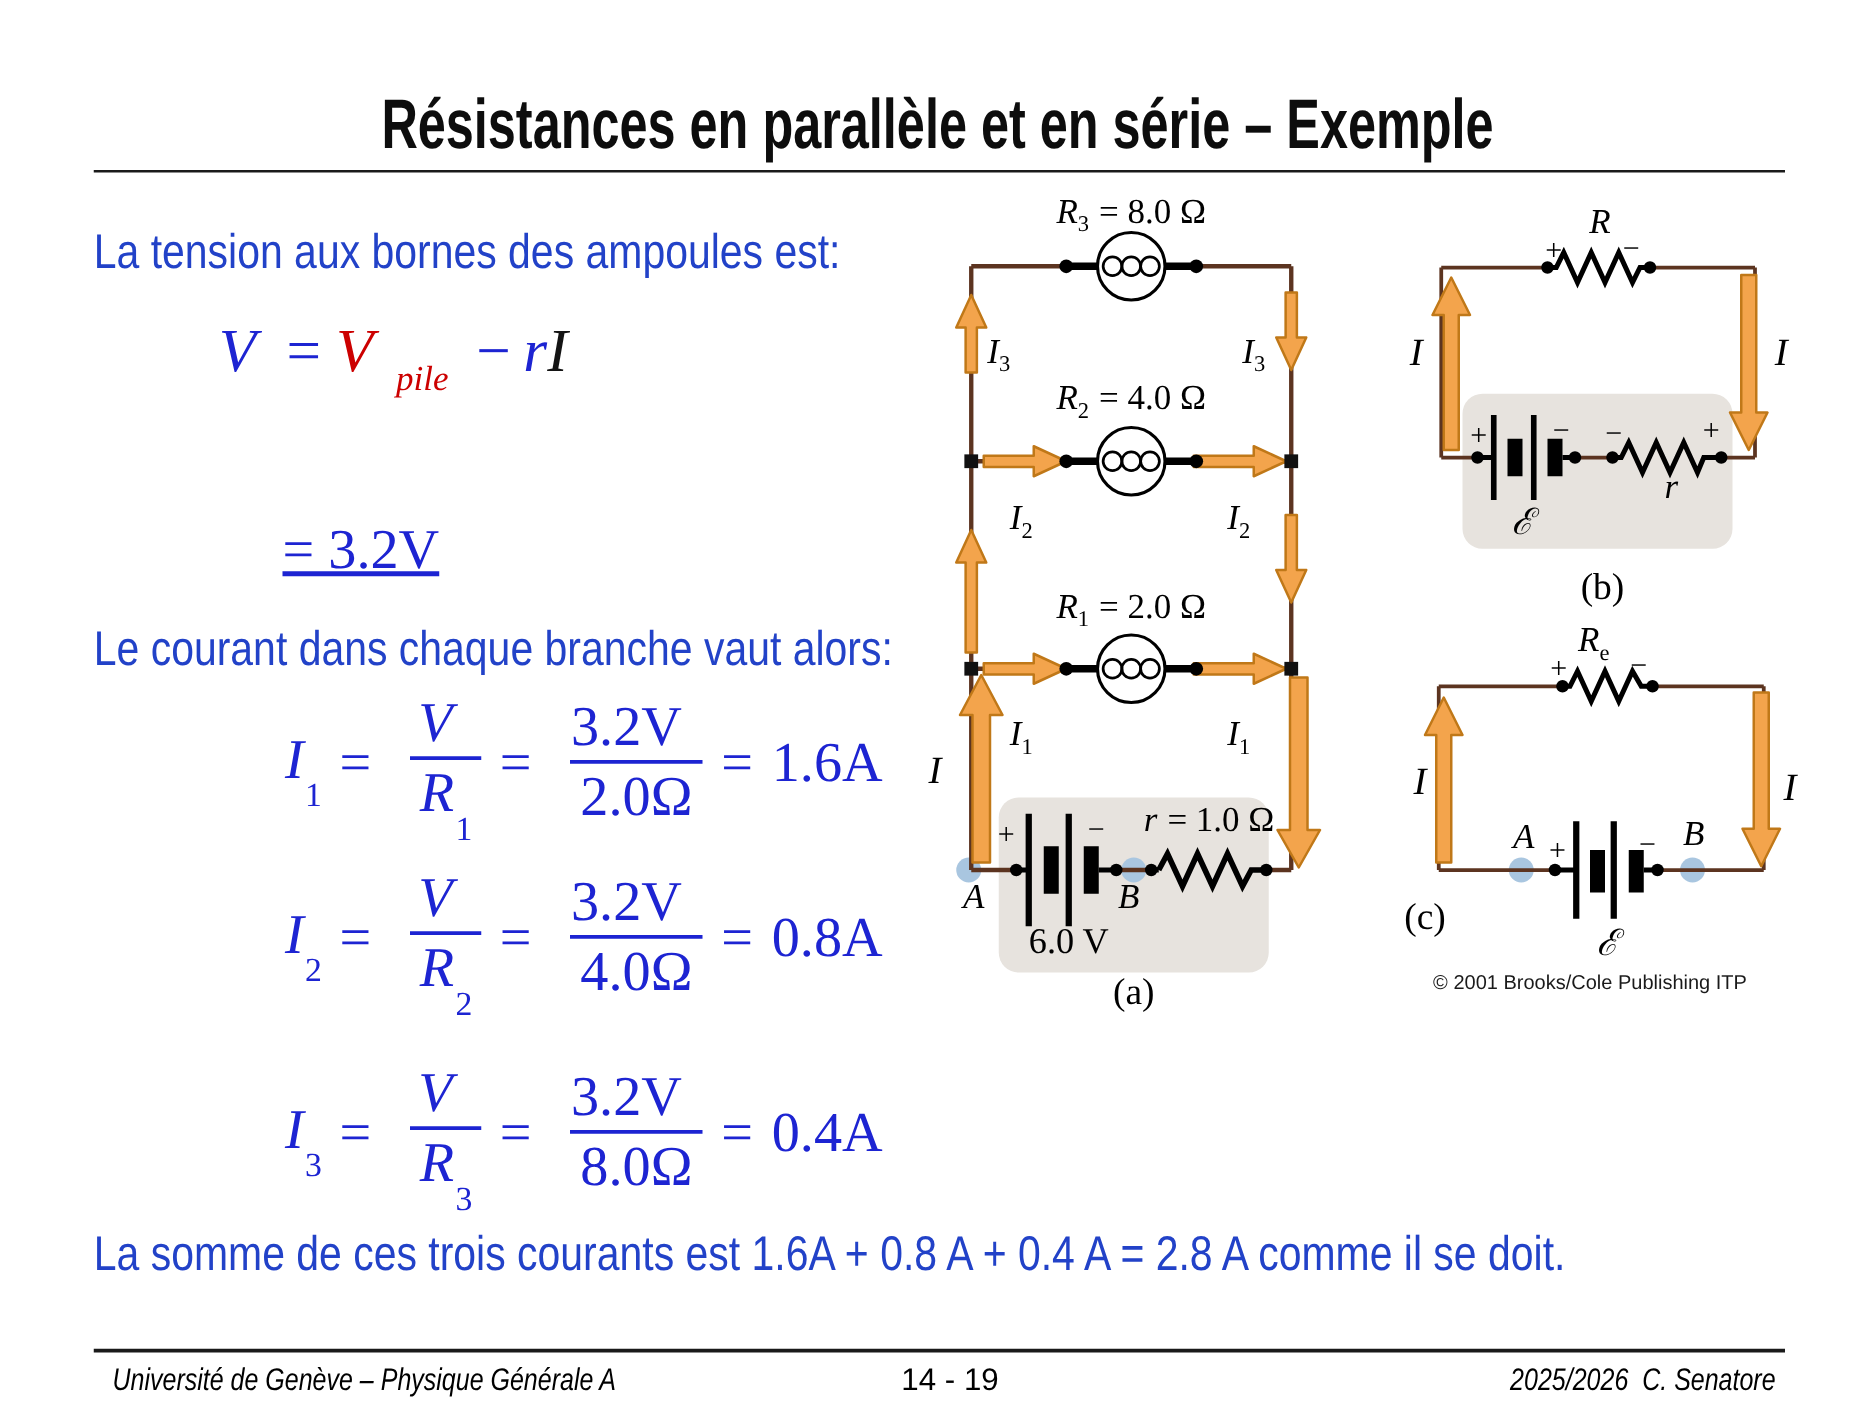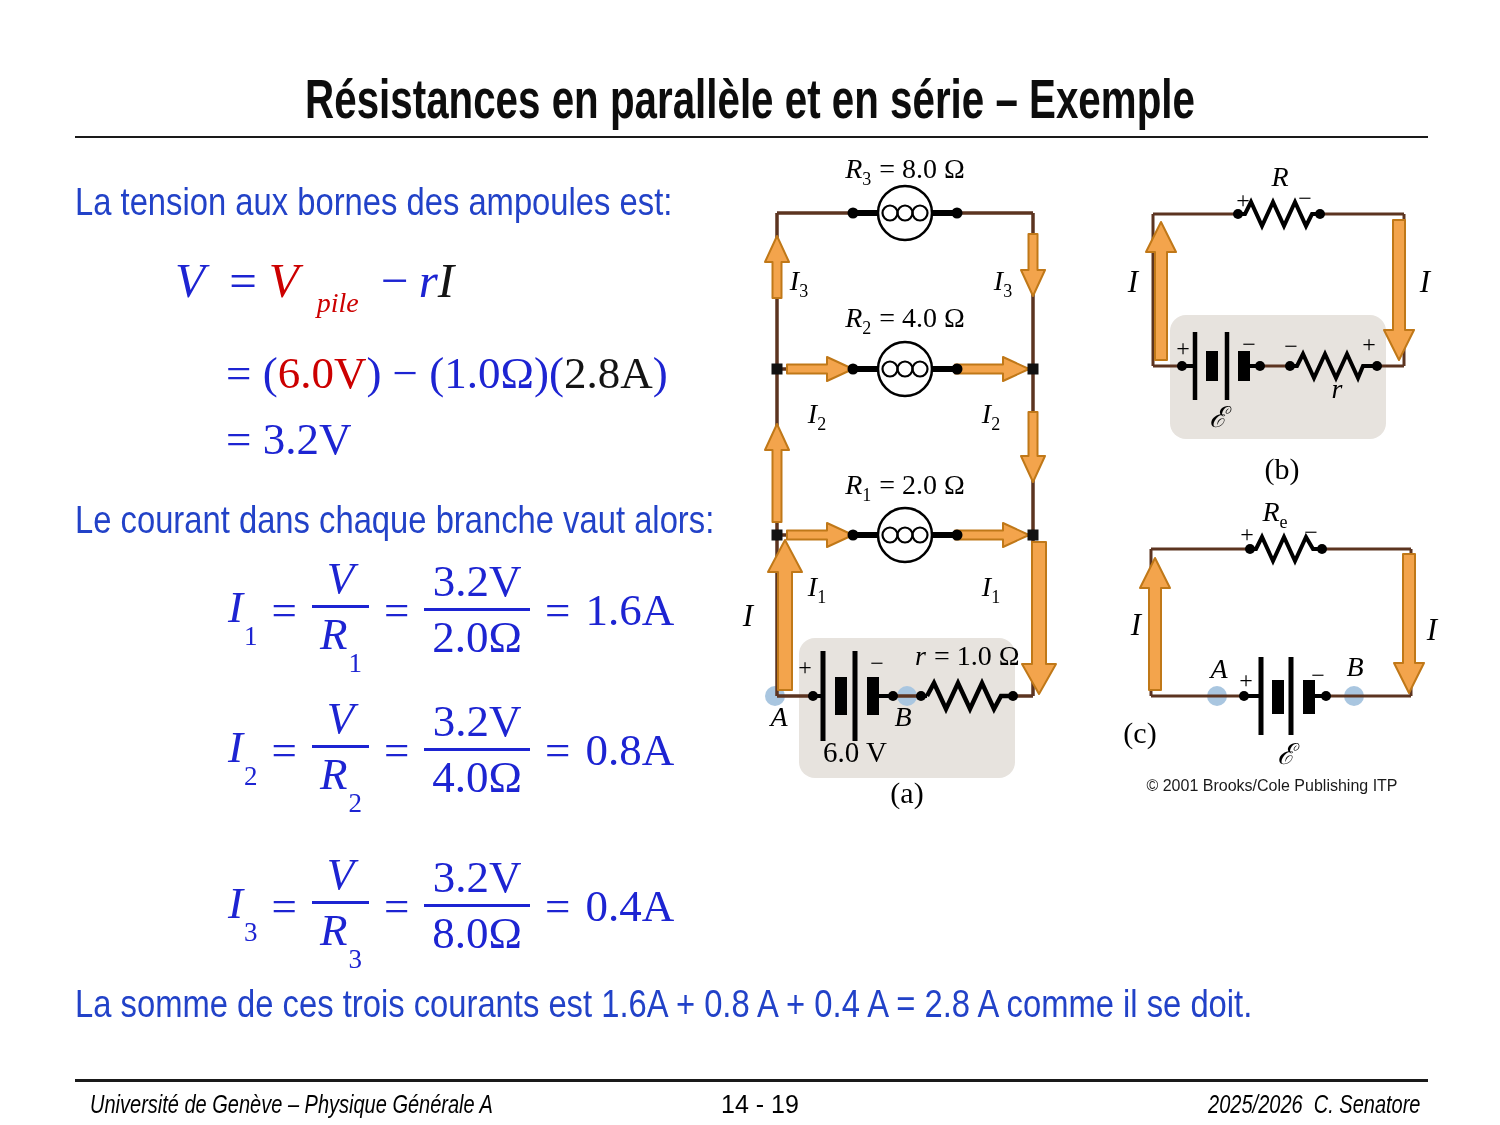--- a/index.html
+++ b/index.html
@@ -18,29 +18,29 @@
   .bodytext{font-size:39px;color:#2242c8;white-space:nowrap;
             transform:scaleX(0.84);transform-origin:0 0;}
 
   
   .eq{font-family:"Liberation Serif",serif;color:#1d24d2;white-space:nowrap;}
   .it{font-style:italic;}
   .red{color:#cc0000;}
   .blk{color:#141414;}
   .eq1{top:252px;left:175px;font-size:49px;}
   .eq2{top:347px;left:226px;font-size:45px;}
-  .eq3{top:413px;left:226px;font-size:45px;}
+  .eq3{top:413px;left:226px;font-size:45px;text-decoration:underline;}
   .vsub{font-size:28px;font-style:italic;position:relative;top:15px;margin-left:18px;}
 
   .frline{display:flex;align-items:center;gap:15px;font-family:"Liberation Serif",serif;
           color:#1d24d2;font-size:45px;}
   .frline .lhs sub, .den sub{font-size:27px;font-style:normal;position:relative;top:13px;left:1px;}
   .frac{display:inline-flex;flex-direction:column;align-items:center;}
   .frac .num{padding:0 8px 3px;line-height:1.02;}
-  .frac .den{border-top:3px solid currentColor;padding:4px 8px 0;line-height:1.02;}
+  .frac .den{border-top:3px solid currentColor;padding:4px 8px 0;line-height:1.02;margin-left:16px;}
   .i1{top:556px;left:228px;}
   .i2{top:696px;left:228px;}
   .i3{top:852px;left:228px;}
 
   .sumline{top:982px;left:75px;}
 
   
   .footL{top:1090px;left:90px;font-size:25px;font-style:italic;color:#000;
          transform:scaleX(0.8);transform-origin:0 0;white-space:pre;}
   .footC{top:1090px;left:0;width:1520px;text-align:center;font-size:25px;color:#000;white-space:pre;}
@@ -68,23 +68,20 @@
   <div class="abs rule-top"></div>
 
   <div class="abs bodytext" style="top:180px;left:75px;">La tension aux bornes des ampoules est:</div>
 
   <div class="abs eq eq1">
     <span class="it">V</span>
     <span style="margin:0 12px;">=</span><span class="it red">V</span><span class="vsub red">pile</span>
     <span style="margin:0 10px;">−</span><span class="it">r</span><span class="it blk">I</span>
   </div>
 
-  <div class="abs eq eq2">
-    <span>= (</span><span class="red">6.0V</span><span>) − (1.0Ω)(</span><span class="blk">2.8A</span><span>)</span>
-  </div>
 
   <div class="abs eq eq3">= 3.2V</div>
 
   <div class="abs bodytext" style="top:498px;left:75px;">Le courant dans chaque branche vaut alors:</div>
 
   <div class="abs frline i1">
     <span class="lhs"><span class="it">I</span><sub>1</sub></span>
     <span>=</span>
     <span class="frac">
       <span class="num it">V</span>

